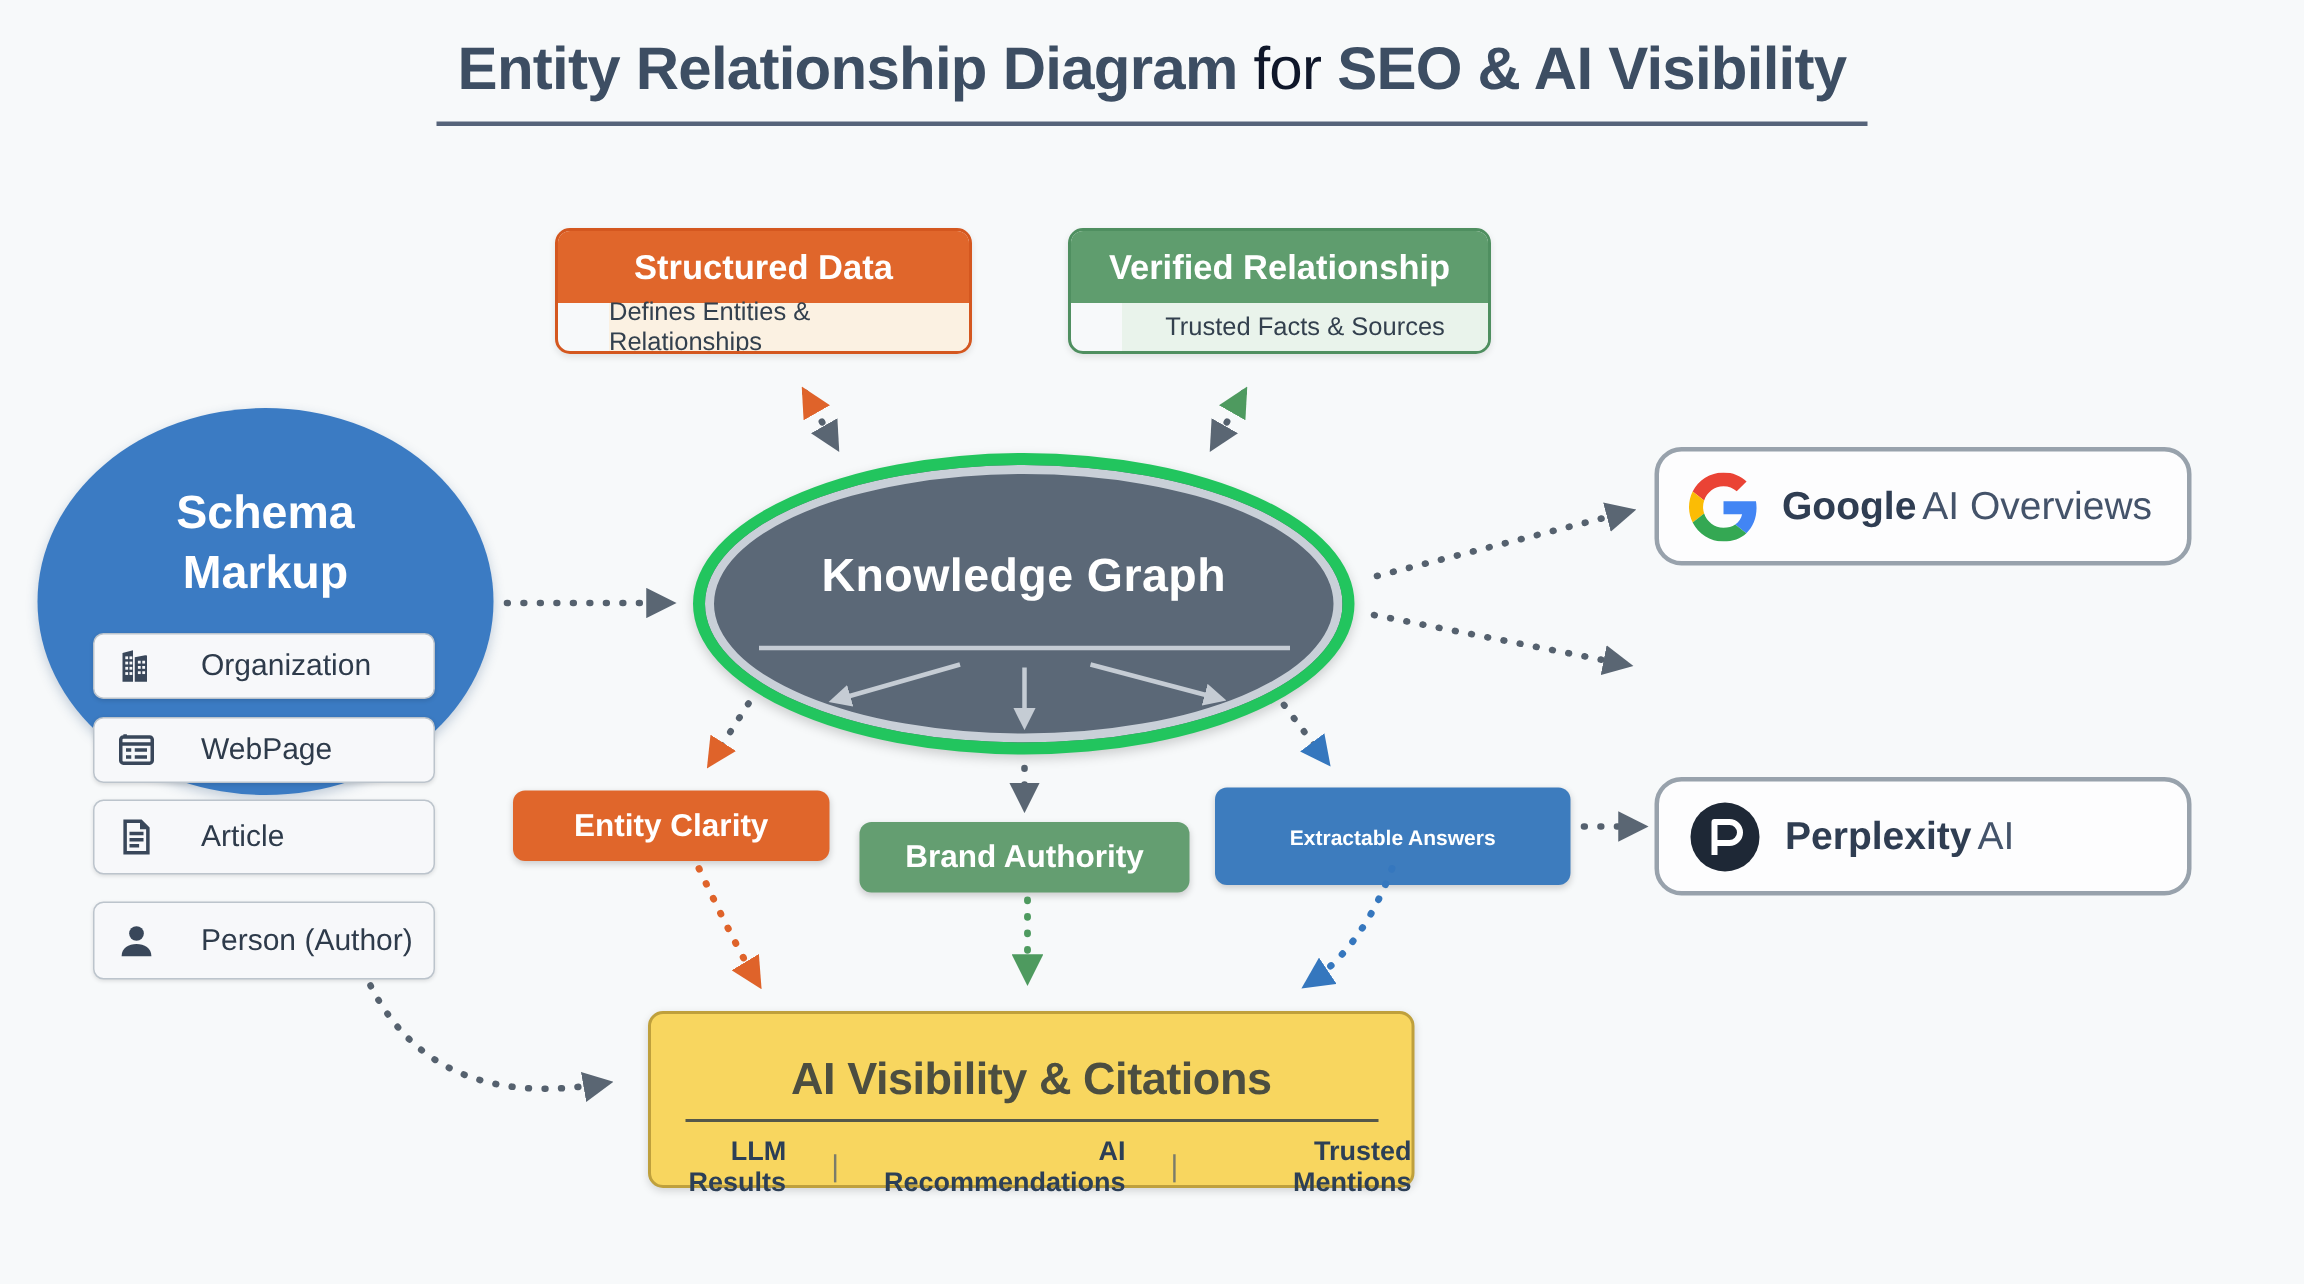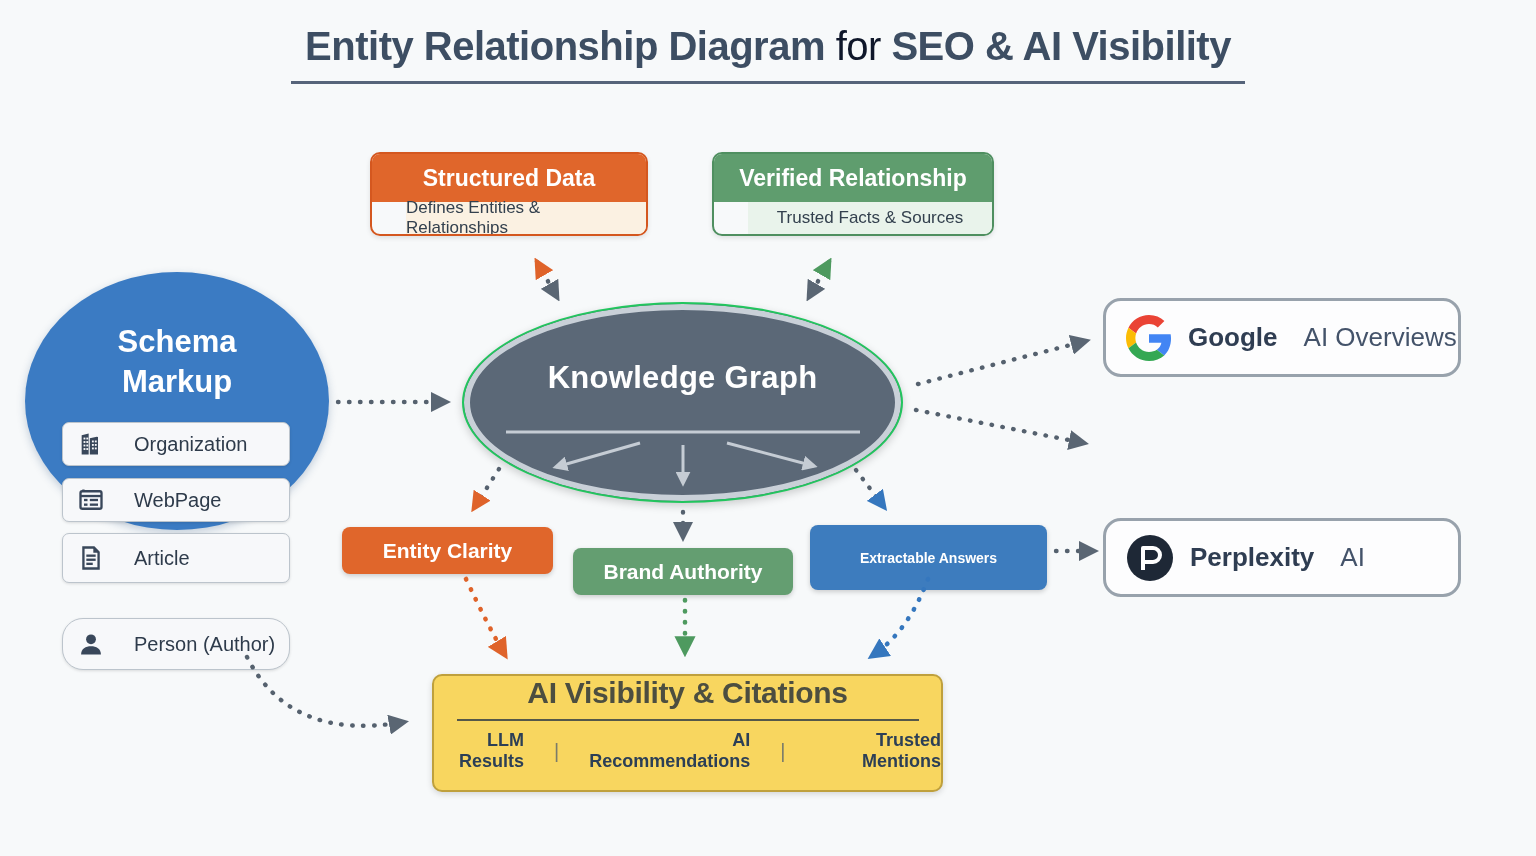--- a/index.html
+++ b/index.html
@@ -60,28 +60,28 @@
     background:#f7f8fa;border:1.5px solid #bcc4cc;border-radius:7px;
     display:flex;align-items:center;gap:29px;padding-left:14px;
     box-sizing:border-box;
     color:#2e3b4b;font-size:20px;font-weight:400;
     box-shadow:0 1px 3px rgba(0,0,0,.12);
     z-index:2;
   }
   #schema-item-0{top:422px;height:44px;}
   #schema-item-1{top:478px;height:44px;}
   #schema-item-2{top:533px;height:50px;}
-  #schema-item-3{top:618px;height:52px;border-radius:21px;}
+  #schema-item-3{top:601px;height:52px;}
   .schema-item svg{flex:0 0 auto;}
   
   #kg-ellipse{
     position:absolute;left:462px;top:302px;width:441px;height:201px;
     border-radius:50%;
     background:#5b6877;
-    border:2px solid #22c55e;
+    border:8px solid #22c55e;
     box-shadow:inset 0 0 0 6px #c9d0d8, 0 3px 8px rgba(0,0,0,.18);
     box-sizing:border-box;
     z-index:1;
   }
   #kg-title{
     position:absolute;left:0;top:56px;width:100%;text-align:center;
     color:#fff;font-size:31px;font-weight:bold;letter-spacing:.3px;
   }
   
   .chip{
@@ -93,36 +93,36 @@
   #entity-clarity{left:342px;top:527px;width:211px;height:47px;background:#e0662b;font-size:21px;}
   #brand-authority{left:573px;top:548px;width:220px;height:47px;background:#649e71;font-size:21px;}
   #extractable-answers{left:810px;top:525px;width:237px;height:65px;background:#3d7cbe;font-size:14px;}
   
   .platform{
     position:absolute;left:1103px;width:358px;height:79px;
     background:#fdfdfe;border:3px solid #98a2ac;border-radius:18px;
     display:flex;align-items:center;gap:16px;padding-left:20px;
     box-sizing:border-box;z-index:2;
   }
-  .platform .plabel{display:flex;gap:26px;align-items:baseline;font-size:26px;white-space:nowrap;}
+  .platform .plabel{display:flex;gap:4px;align-items:baseline;font-size:26px;white-space:nowrap;}
   .platform .plabel .b{font-weight:bold;color:#2f3d52;}
   .platform .plabel .r{font-weight:400;color:#44536a;}
   #platform-0{top:298px;}
   #platform-1{top:407px;}
   #platform-2{top:518px;}
   
   #outcome{
     position:absolute;left:432px;top:674px;width:511px;height:118px;
     background:#f8d65f;border:2.5px solid #bfa03c;border-radius:10px;
     box-sizing:border-box;text-align:center;
     box-shadow:0 2px 6px rgba(0,0,0,.15);
     z-index:2;
   }
   #outcome-title{
-    margin-top:0;font-size:30px;font-weight:bold;color:#4c4e40;letter-spacing:-0.3px;
+    margin-top:27px;font-size:30px;font-weight:bold;color:#4c4e40;letter-spacing:-0.3px;
   }
   #outcome-divider{
     width:462px;margin:9px auto 9px auto;border-top:2.5px solid #55584a;
   }
   #outcome-footer{
     display:flex;justify-content:center;align-items:center;gap:30px;
     font-size:18px;font-weight:600;color:#2c3f56;text-align:right;
   }
   #outcome-footer .pipe{color:#7b7c6a;font-weight:400;font-size:20px;}
   

